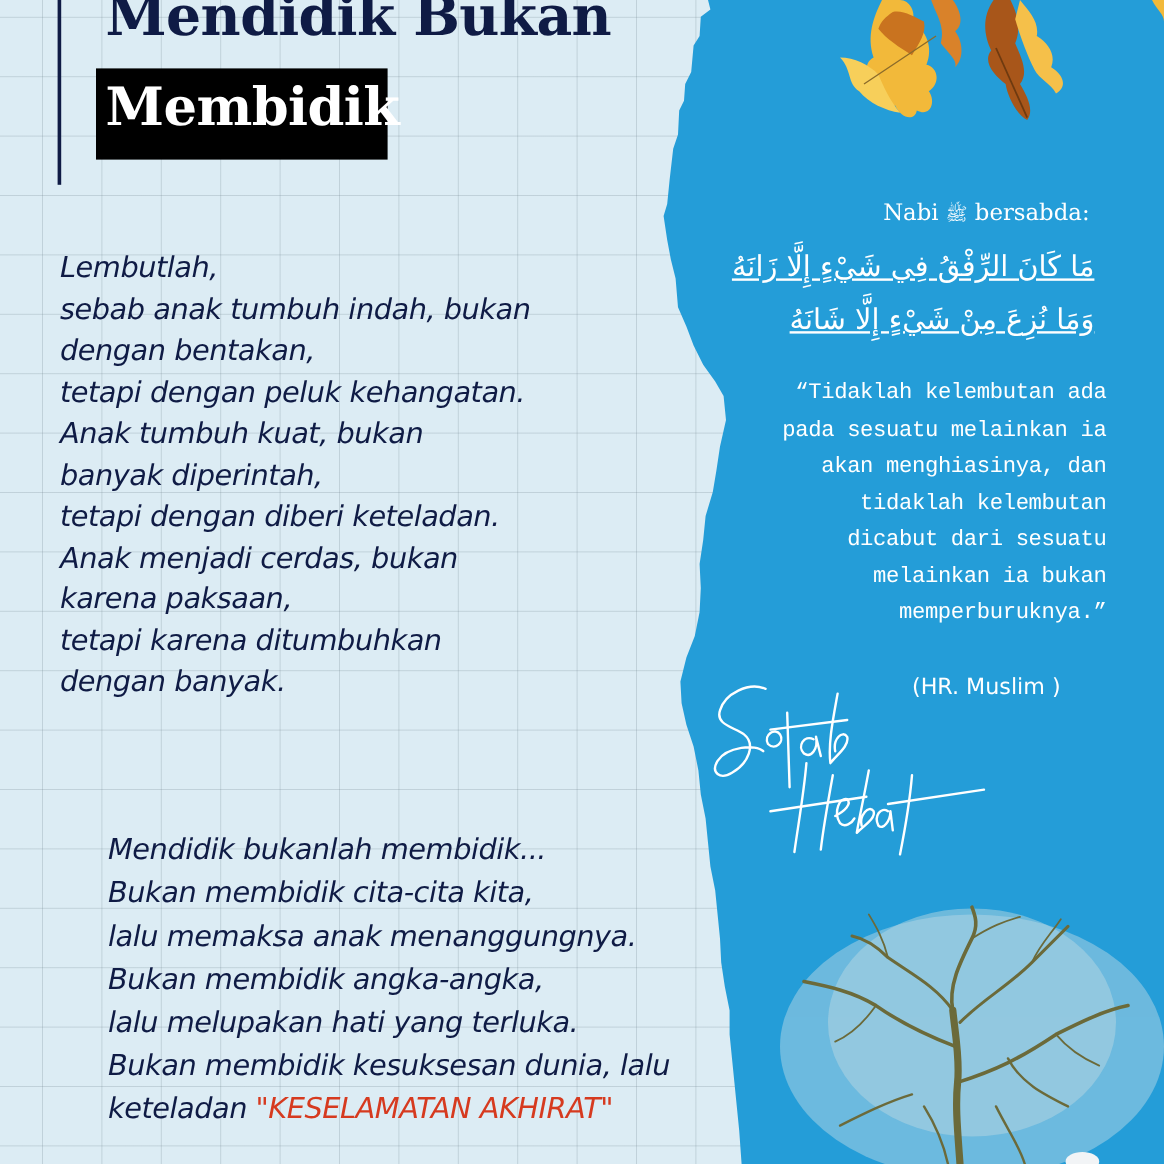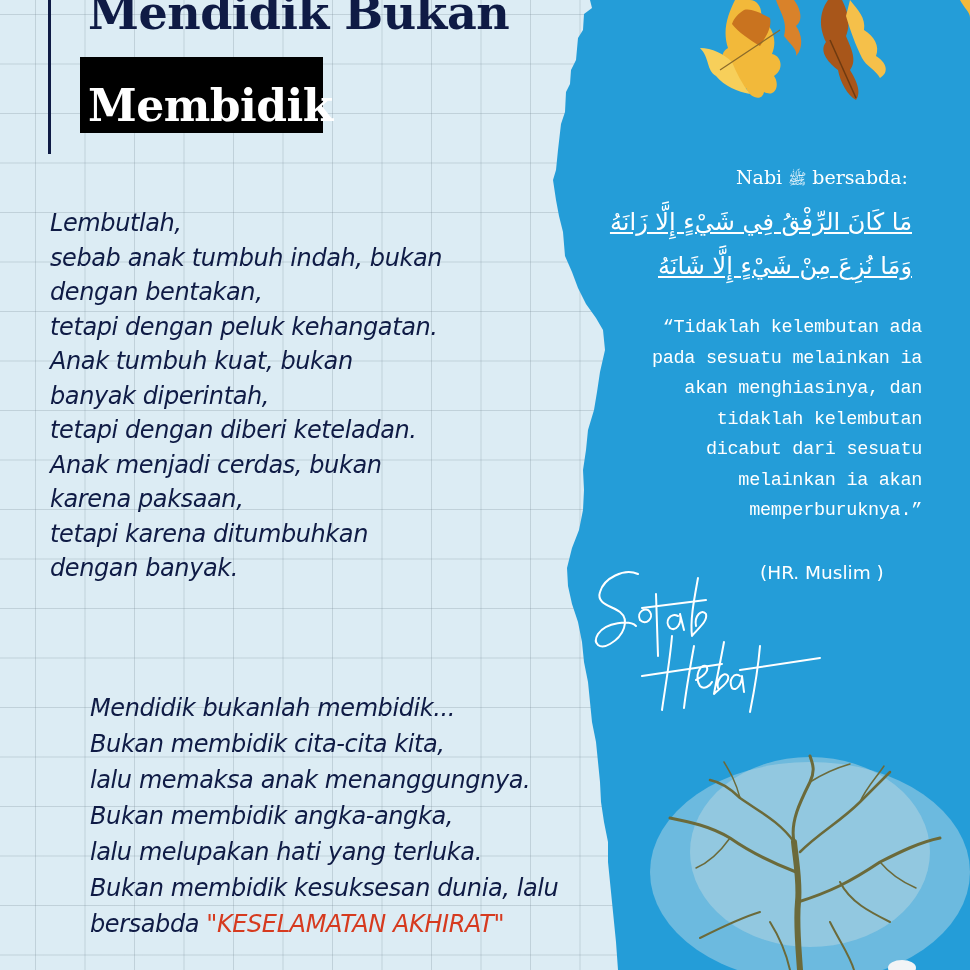--- a/index.html
+++ b/index.html
@@ -10,21 +10,21 @@
       linear-gradient(to right, rgba(120,140,150,0.28) 1px, transparent 1px),
       linear-gradient(to bottom, rgba(120,140,150,0.28) 1px, transparent 1px);
     background-size: 49.5px 49.5px;
     background-position: 35px 14px;
   }
   .left-rule { position: absolute; left: 48px; top: 0; width: 3px; height: 154px; background: #0f1b45; }
   .title-line1 { position: absolute; left: 88px; top: -14px; font-family: "DejaVu Serif", serif; font-weight: bold;
     font-size: 46px; color: #0f1b45; letter-spacing: -0.5px; white-space: nowrap; }
   .title-box { position: absolute; left: 80px; top: 57px; width: 243px; height: 76px; background: #000; }
   .title-line2 { position: absolute; left: 88px; top: 64px; font-family: "DejaVu Serif", serif; font-weight: bold;
-    font-size: 44px; color: #ffffff; white-space: nowrap; letter-spacing: -0.5px; margin-top: 16px; }
+    font-size: 44px; color: #ffffff; white-space: nowrap; letter-spacing: -0.5px; }
 
   .poem { position: absolute; left: 50px; font-family: "DejaVu Sans", sans-serif; font-size: 24px; color: #0f1b45; letter-spacing: -0.4px; }
   .poem .line { height: 34.5px; line-height: 34.5px; white-space: nowrap; font-style: italic; }
   .poem1 { top: 206px; }
   .poem2 { top: 690px; margin-left: 40px; }
   .poem2 .line { height: 36px; line-height: 36px; }
   .highlight { color: #d63a1f; }
 
   .blue-panel { position: absolute; left: 0; top: 0; width: 970px; height: 970px; }
   .blue-panel svg { position: absolute; left: 0; top: 0; }
@@ -69,21 +69,21 @@
     <div class="line">dengan banyak.</div>
   </div>
 
   <div class="poem poem2">
     <div class="line">Mendidik bukanlah membidik...</div>
     <div class="line">Bukan membidik cita-cita kita,</div>
     <div class="line">lalu memaksa anak menanggungnya.</div>
     <div class="line">Bukan membidik angka-angka,</div>
     <div class="line">lalu melupakan hati yang terluka.</div>
     <div class="line">Bukan membidik kesuksesan dunia, lalu</div>
-    <div class="line"><span>bersabda </span><span class="highlight">"KESELAMATAN AKHIRAT"</span></div>
+    <div class="line"><span>keteladan </span><span class="highlight">"KESELAMATAN AKHIRAT"</span></div>
   </div>
 
   <div class="blue-panel">
     <svg width="970" height="970" viewBox="0 0 970 970">
       <path d="M590 0 L592 8 L584 14 L583 30 L578 38 L576 60 L571 70 L570 84 L566 92 L565 112 L561 124 L558 150 L556 170 L553 180 L556 200 L559 216 L563 232 L565 256 L572 272 L578 288 L586 304 L596 318 L603 330 L605 350 L600 372 L597 392 L594 410 L588 430 L586 450 L583 470 L584 490 L583 510 L579 530 L572 548 L567 568 L568 586 L572 604 L578 622 L582 642 L584 662 L588 682 L590 702 L592 722 L596 742 L598 762 L600 782 L601 802 L604 822 L608 842 L608 862 L610 882 L612 902 L614 922 L616 942 L618 970 L970 970 L970 0 Z" fill="#249dd8"></path>
     </svg>
   </div>
 
   <svg class="leaves" viewBox="0 0 290 105">
     <path d="M55 0 C48 14 42 30 48 48 C40 52 40 64 50 68 C46 80 56 92 66 88 C70 98 82 102 84 92 C96 98 100 84 94 76 C104 70 102 56 92 54 C98 40 92 24 80 20 C84 10 78 0 70 0 Z" fill="#f2b93a"></path>
@@ -101,21 +101,21 @@
 
   <div class="arabic arabic1">مَا كَانَ الرِّفْقُ فِي شَيْءٍ إِلَّا زَانَهُ</div>
   <div class="arabic arabic2">وَمَا نُزِعَ مِنْ شَيْءٍ إِلَّا شَانَهُ</div>
 
   <div class="translation">
     <div class="tline">“Tidaklah kelembutan ada</div>
     <div class="tline">pada sesuatu melainkan ia</div>
     <div class="tline">akan menghiasinya, dan</div>
     <div class="tline">tidaklah kelembutan</div>
     <div class="tline">dicabut dari sesuatu</div>
-    <div class="tline">melainkan ia akan</div>
+    <div class="tline">melainkan ia bukan</div>
     <div class="tline">memperburuknya.”</div>
   </div>
 
   <div class="source">(HR. Muslim )</div>
 
   <svg class="signature" viewBox="0 0 240 160">
     <g fill="none" stroke="#ffffff" stroke-width="2" stroke-linecap="round" stroke-linejoin="round">
 
       <path d="M48 14 C34 8 14 18 10 32 C6 44 22 46 30 52 C40 60 34 76 20 84 C10 90 2 84 8 74 C16 62 40 60 46 66"></path>
 

